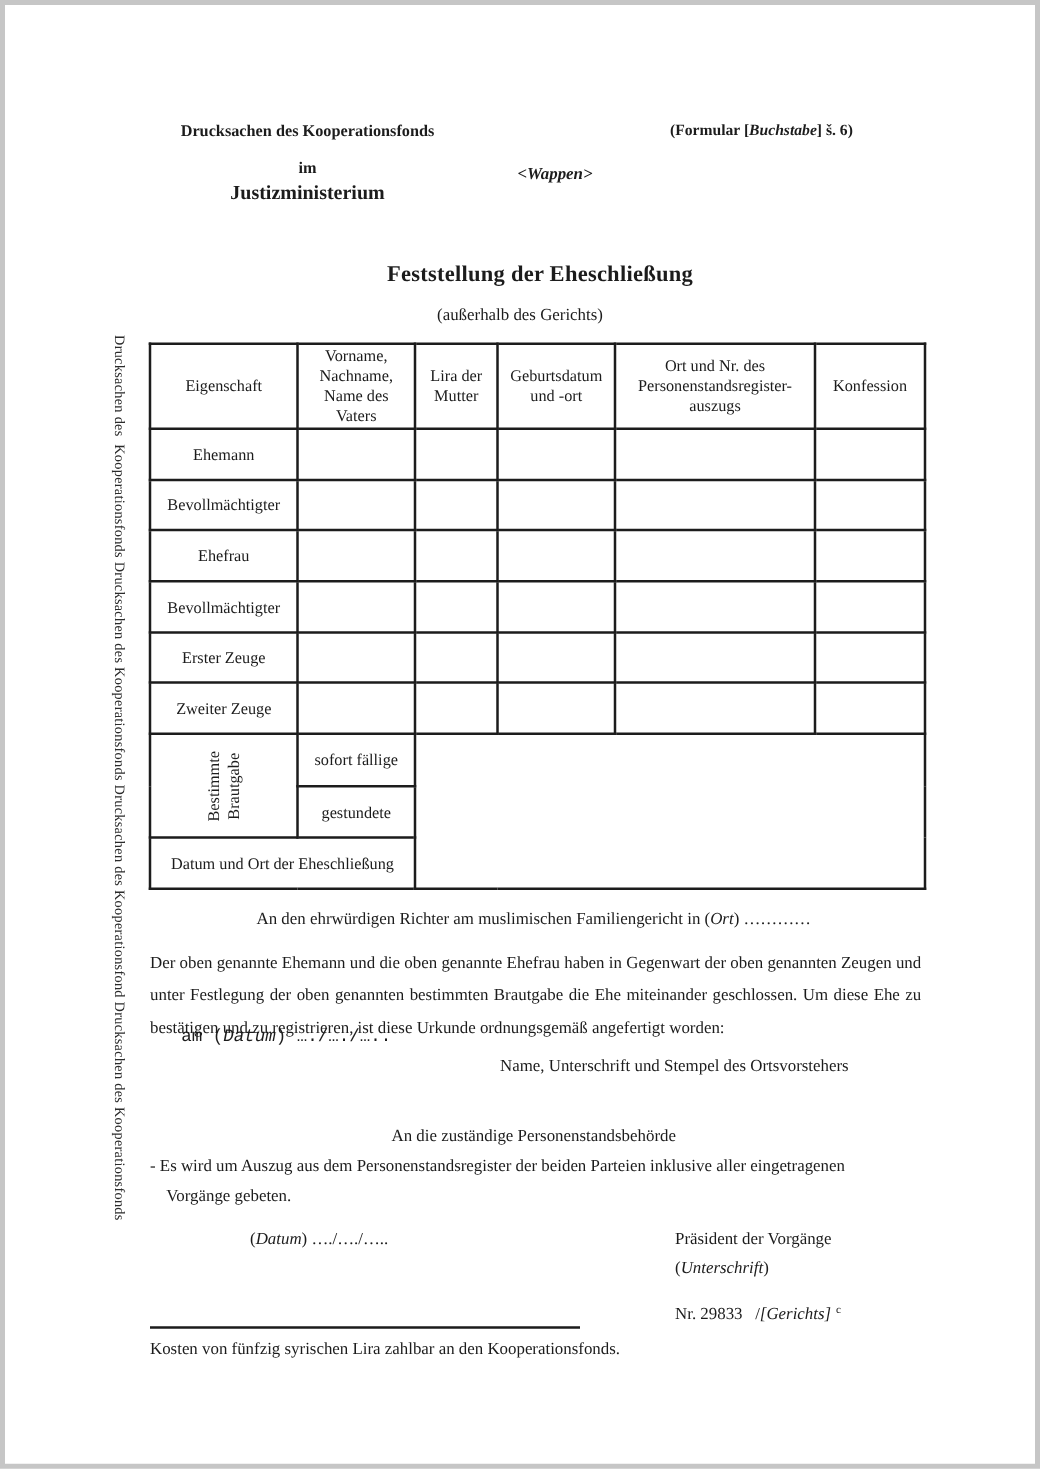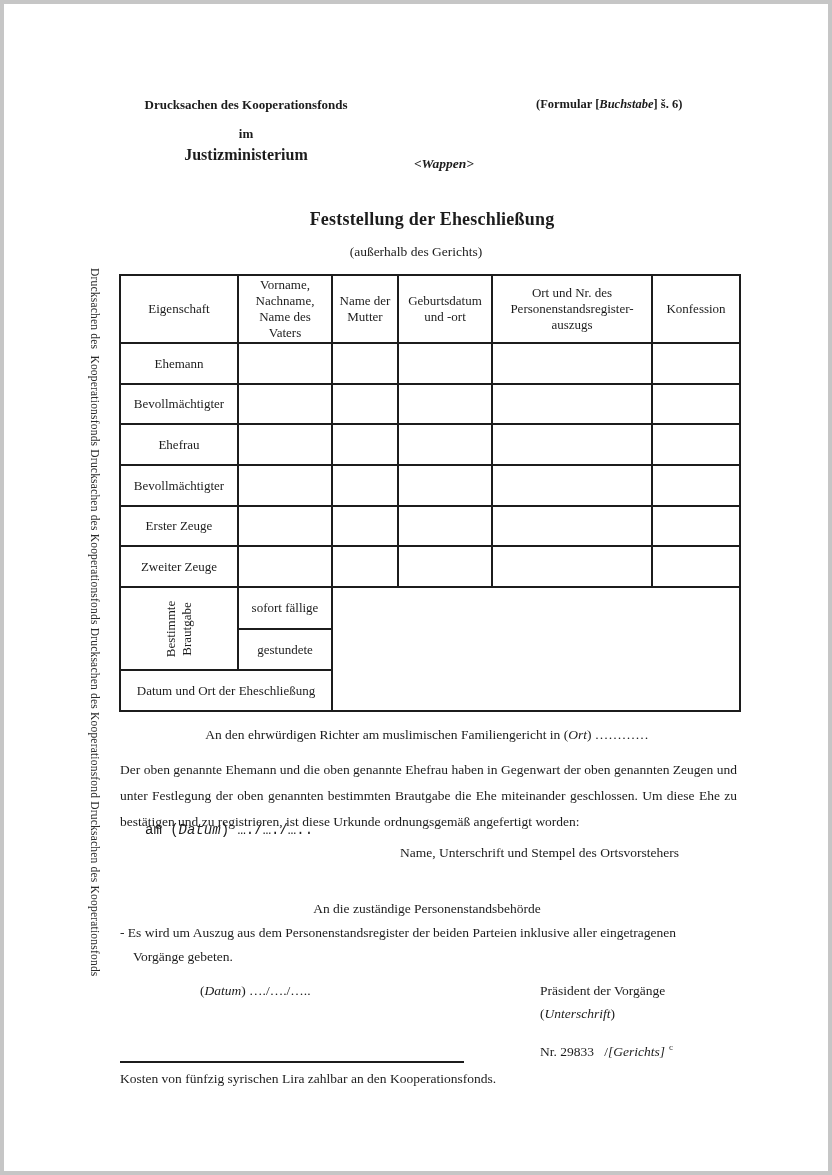--- a/index.html
+++ b/index.html
@@ -7,21 +7,21 @@
     width:832px;height:1175px;
     background:#c6c6c6;
     position:relative;
     overflow:hidden;
     font-family:"Liberation Serif","DejaVu Serif",serif;
     color:#1c1c1c;
   }
   .paper{position:absolute;left:4px;top:4px;right:4px;bottom:4px;background:#ffffff;}
   .abs{position:absolute;}
   .b{font-weight:bold;}
-  .i{font-style:italic;margin-top:25px;}
+  .i{font-style:italic;}
   .center{text-align:center;}
   
   .margin-text{
     position:absolute;left:101px;top:268px;
     transform:rotate(90deg);transform-origin:0 0;
     white-space:pre;
     font-size:11.5px;line-height:13px;letter-spacing:.2px;color:#2a2a2a;
   }
   
   .imprint1{left:128px;top:97px;width:236px;font-size:13px;}
@@ -84,21 +84,21 @@
         <col style="width:94px">
         <col style="width:66px">
       <col style="width:94px">
         <col style="width:160px">
         <col style="width:88px">
     </colgroup>
     <tbody>
         <tr style="height:68px">
       <th>Eigenschaft</th>
       <th>Vorname, Nachname, Name des Vaters</th>
-      <th>Name der Mutter</th>
+      <th>Lira der Mutter</th>
       <th>Geburtsdatum und -ort</th>
       <th>Ort und Nr. des Personenstandsregister- auszugs</th>
       <th>Konfession</th>
     </tr>
     <tr style="height:41px">
       <td>Ehemann</td>
       <td class="blank"></td>
           <td class="blank"></td>
           <td class="blank"></td>
           <td class="blank"></td>

